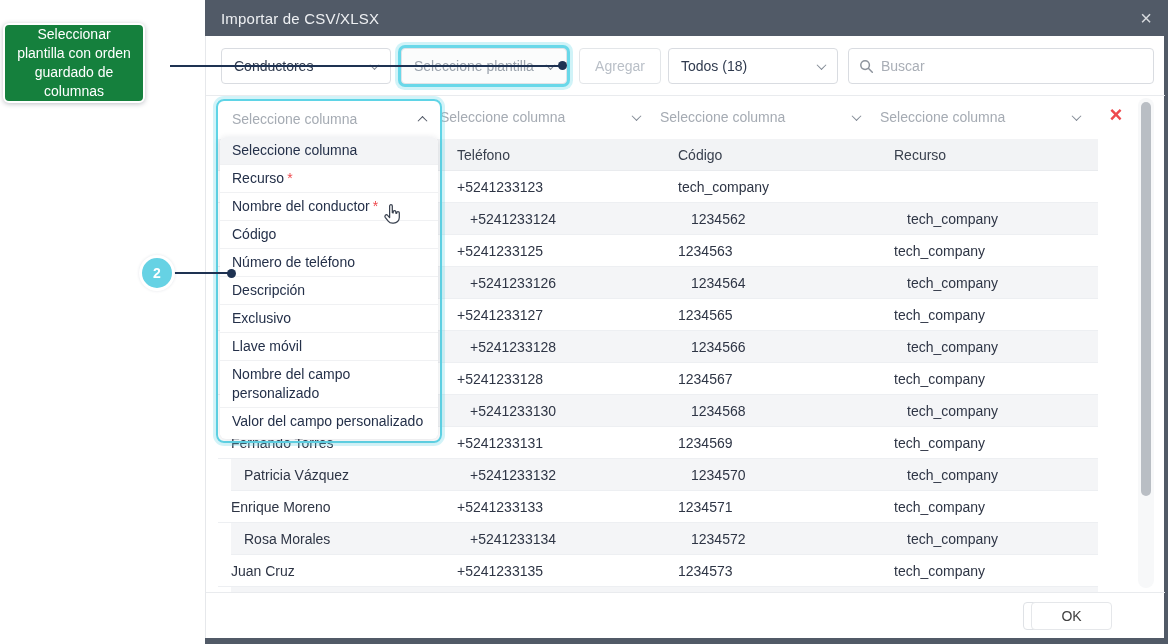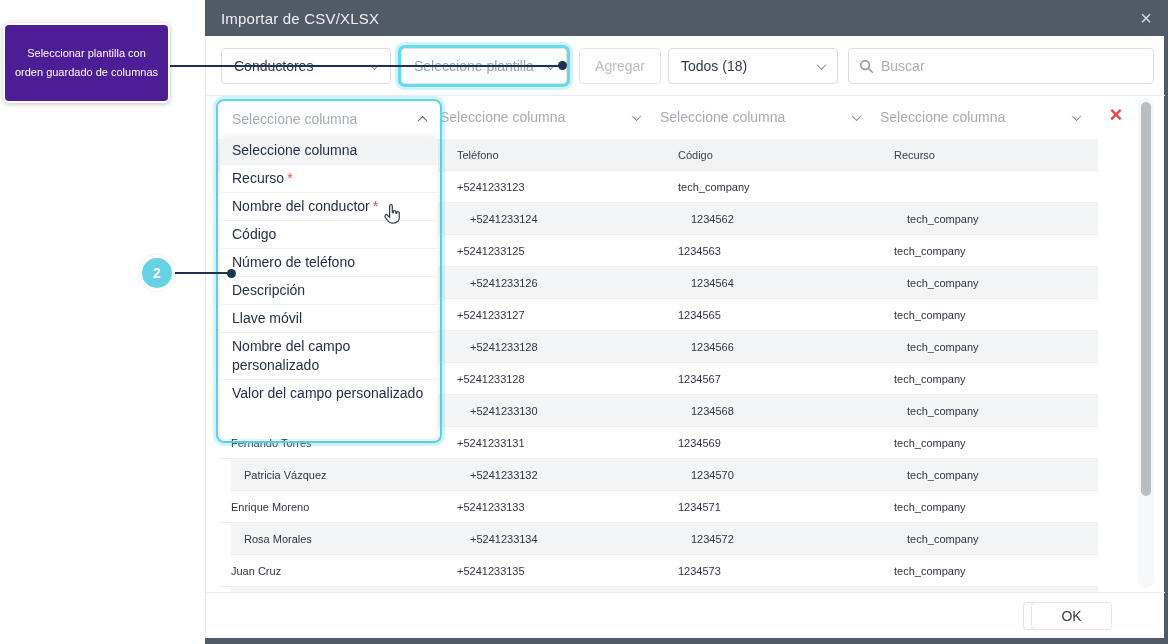--- a/index.html
+++ b/index.html
@@ -30,21 +30,21 @@
   .toolbar-sep { position:absolute; left:0; top:59px; width:959px; height:1px; background:#e9ebee; }
 
   
   .map-select { position:absolute; top:64px; height:34px; width:200px; display:flex; align-items:center; font-size:14px; color:#a5abb3; }
   .map-select .chev { margin-left:auto; }
   .map-2 { left:234px; } .map-3 { left:454px; } .map-4 { left:674px; }
   .map-remove { position:absolute; left:897px; top:66px; width:26px; height:26px; color:#ee4a4e; font-size:22px; font-weight:bold; line-height:26px; text-align:center; cursor:pointer; }
 
   
   .tablewrap { position:absolute; left:12px; top:103px; width:880px; height:453px; overflow:hidden; }
-  .trow { display:grid; grid-template-columns:239px 221px 216px 1fr; height:32px; align-items:center; font-size:11px; color:#2e3545; border-bottom:1px solid #edeff2; background:#fff; }
+  .trow { display:grid; grid-template-columns:239px 221px 216px 1fr; height:32px; align-items:center; font-size:14px; color:#2e3545; border-bottom:1px solid #edeff2; background:#fff; }
   .trow > div:first-child { padding-left:13px; }
   .trow.head { background:#f2f3f5; color:#39404e; border-bottom:1px solid #e9ebee; }
   .trow.stripe { background:#f4f5f7;margin-left:13px; }
 
   
   .vtrack { position:absolute; left:932px; top:62px; width:16px; height:490px; background:#f7f8f9; border-radius:8px; }
   .vthumb { position:absolute; left:3px; top:4px; width:10px; height:394px; background:#b9bec4; border-radius:5px; }
 
   
   .footer-sep { position:absolute; left:0; top:556px; width:959px; height:1px; background:#e9ebee; }
@@ -58,22 +58,22 @@
   .dd-field { position:absolute; left:2px; right:2px; top:1px; height:34px; background:#fff; border-radius:6px 6px 0 0; display:flex; align-items:center; padding:0 12px; font-size:14px; color:#a5abb3; }
   .dd-field .chev { margin-left:auto; }
   .dd-menu { position:absolute; left:2px; right:2px; top:36px; bottom:2px; background:#fff; border-radius:6px; box-shadow:0 1px 6px rgba(40,50,70,.14); overflow:hidden; }
   .dd-item { padding:4px 12px; font-size:14px; line-height:19px; color:#243049; border-bottom:1px solid #f0f1f3; background:#fff; cursor:pointer; }
   .dd-item:last-child { border-bottom:0; }
   .dd-item.selected { background:#f3f4f6; }
   .dd-item .req { color:#ee4a4e; margin-left:3px; }
 
   
   .anno { position:absolute; z-index:10; }
-  .tooltip { left:3px; top:23px; width:167px; height:80px; background:#4c1d95; border:2px solid #fff; border-radius:6px;
-             box-shadow:0 1px 5px rgba(20,30,50,.28); color:#fff; font-size:11px; line-height:19px; text-align:center;
+  .tooltip { left:3px; top:23px; width:142px; height:80px; background:#15803d; border:2px solid #fff; border-radius:6px;
+             box-shadow:0 1px 5px rgba(20,30,50,.28); color:#fff; font-size:14px; line-height:19px; text-align:center;
              display:flex; align-items:center; justify-content:center; padding:6px 8px; }
   .line-template { left:170px; top:65px; width:393px; height:2px; background:#1e3252; }
   .dot { width:9px; height:9px; border-radius:50%; background:#1e3252; }
   .dot-template { left:558px; top:61px; }
   .line-step { left:157px; top:272px; width:74px; height:2px; background:#1e3252; }
   .dot-step { left:227px; top:269px; }
   .badge { left:139px; top:255px; width:36px; height:36px; border-radius:50%; background:#66d2e4; border:3px solid #fff;
            color:#fff; font-size:14px; font-weight:bold; display:flex; align-items:center; justify-content:center;
            box-shadow:0 0 3px rgba(30,50,82,.12); }
   .cursor-hand { left:381px; top:203px; width:23px; height:23px; }
@@ -239,20 +239,21 @@
       <span>Seleccione columna</span>
       <span class="chev up"></span>
     </div>
     <div class="dd-menu" id="ddmenu">
         <div class="dd-item selected"><span>Seleccione columna</span></div>
         <div class="dd-item"><span>Recurso</span><span class="req">*</span></div>
         <div class="dd-item"><span>Nombre del conductor</span><span class="req">*</span></div>
         <div class="dd-item"><span>Código</span></div>
         <div class="dd-item"><span>Número de teléfono</span></div>
         <div class="dd-item"><span>Descripción</span></div>
+        <div class="dd-item"><span>Exclusivo</span></div>
         <div class="dd-item"><span>Llave móvil</span></div>
         <div class="dd-item"><span>Nombre del campo personalizado</span></div>
         <div class="dd-item"><span>Valor del campo personalizado</span></div>
       </div>
   </div>
 
   <div class="anno tooltip">
     <span>Seleccionar plantilla con orden guardado de columnas</span>
   </div>
   <div class="anno line-template"></div>

